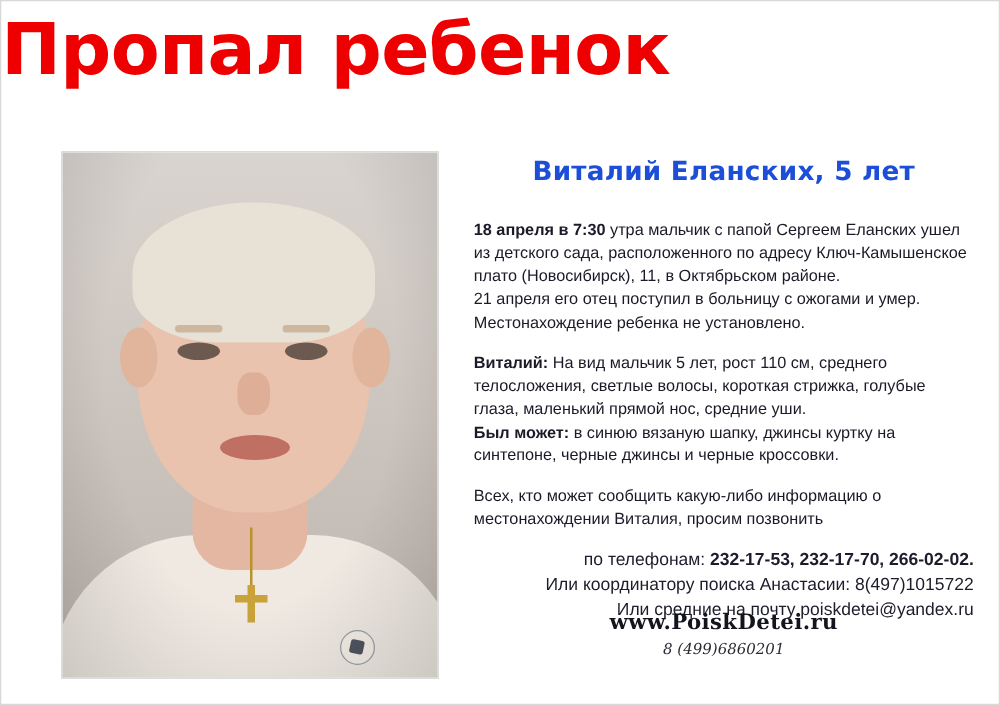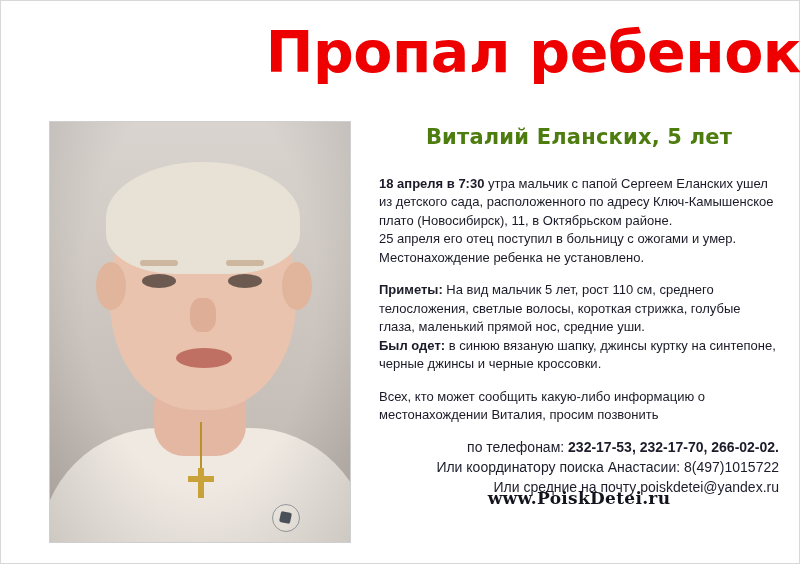--- a/index.html
+++ b/index.html
@@ -16,24 +16,24 @@
   .poster {
     position: relative;
     width: 800px;
     height: 564px;
     background: #ffffff;
     box-sizing: border-box;
     border: 1px solid #d8d8d8;
   }
   .title {
     position: absolute;
-    top: 22px;
+    top: 10px;
     left: 0;
     width: 800px;
-    text-align: right;
+    text-align: left;
     color: #ee0000;
     font-family: "DejaVu Sans", sans-serif;
     font-weight: bold;
     font-size: 57px;
     letter-spacing: -0.5px;
     line-height: 1.05;
     white-space: nowrap;
   }
   .photo-frame {
     position: absolute;
@@ -198,21 +198,21 @@
     position: absolute;
     left: 378px;
     top: 124px;
     width: 400px;
     color: #1c1c2b;
   }
   .person-name {
     font-family: "DejaVu Sans", sans-serif;
     font-weight: bold;
     font-size: 21px;
-    color: #4d7c0f;
+    color: #1d4ed8;
     text-align: center;
     margin: 0 0 26px 0;
     letter-spacing: 0.2px;
   }
   .para {
     font-size: 13px;
     line-height: 1.42;
     margin: 0 0 14px 0;
     color: #1a1a28;
   }
@@ -273,37 +273,38 @@
     <div class="ph-cross-h"></div>
     <div class="ph-ball"></div>
     <div class="ph-vignette"></div>
   </div>
 
   <div class="info">
     <div class="person-name">Виталий Еланских, 5 лет</div>
 
     <p class="para">
       <b>18 апреля в 7:30</b><span> утра мальчик с папой Сергеем Еланских ушел из детского сада, расположенного по адресу Ключ-Камышенское плато (Новосибирск), 11, в Октябрьском районе.</span><br>
-      <span>25 апреля его отец поступил в больницу с ожогами и умер. Местонахождение ребенка не установлено.</span>
+      <span>21 апреля его отец поступил в больницу с ожогами и умер. Местонахождение ребенка не установлено.</span>
     </p>
 
     <p class="para">
-      <b>Приметы:</b><span> На вид мальчик 5 лет, рост 110 см, среднего телосложения, светлые волосы, короткая стрижка, голубые глаза, маленький прямой нос, средние уши.</span><br>
-      <b>Был одет:</b><span> в синюю вязаную шапку, джинсы куртку на синтепоне, черные джинсы и черные кроссовки.</span>
+      <b>Виталий:</b><span> На вид мальчик 5 лет, рост 110 см, среднего телосложения, светлые волосы, короткая стрижка, голубые глаза, маленький прямой нос, средние уши.</span><br>
+      <b>Был может:</b><span> в синюю вязаную шапку, джинсы куртку на синтепоне, черные джинсы и черные кроссовки.</span>
     </p>
 
     <p class="para">
       <span>Всех, кто может сообщить какую-либо информацию о местонахождении Виталия, просим позвонить</span>
     </p>
 
     <p class="phones">
       <span>по телефонам:</span>
       <b>232-17-53, 232-17-70, 266-02-02.</b><br>
       <span>Или координатору поиска Анастасии: 8(497)1015722</span><br>
       <span>Или средние на почту poiskdetei@yandex.ru</span>
     </p>
   </div>
 
   <div class="footer">
     <div class="site">www.PoiskDetei.ru</div>
+    <div class="hotline">8 (499)6860201</div>
   </div>
 
 </div>
 
 </body></html>

